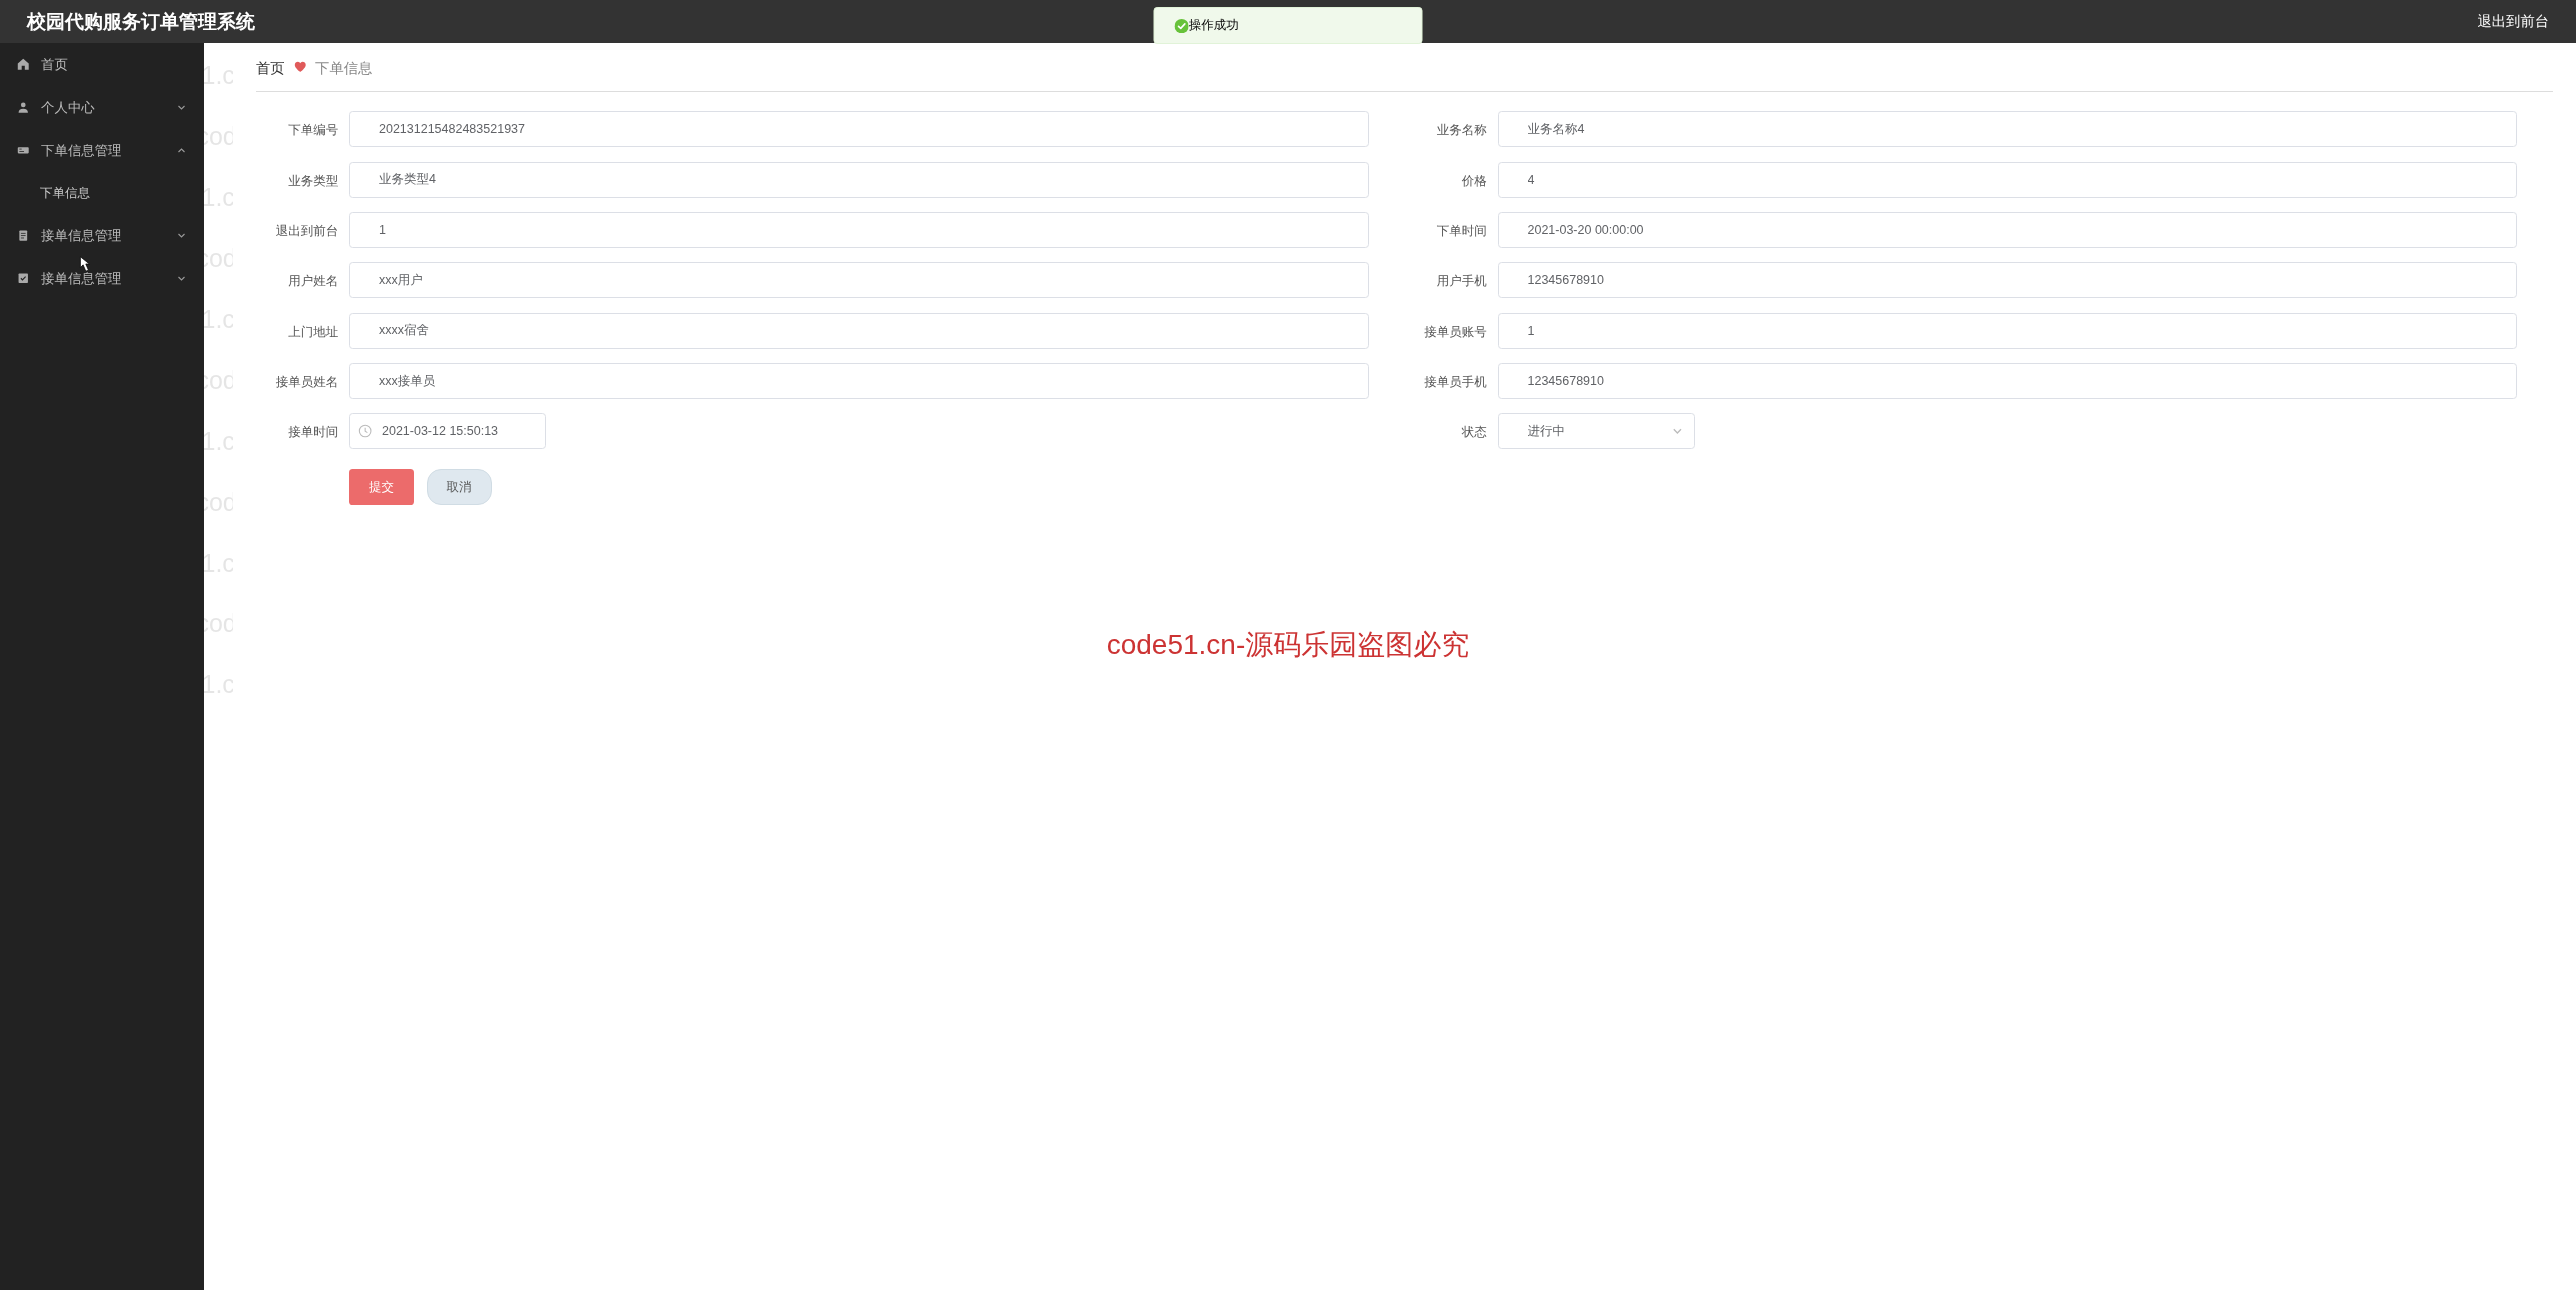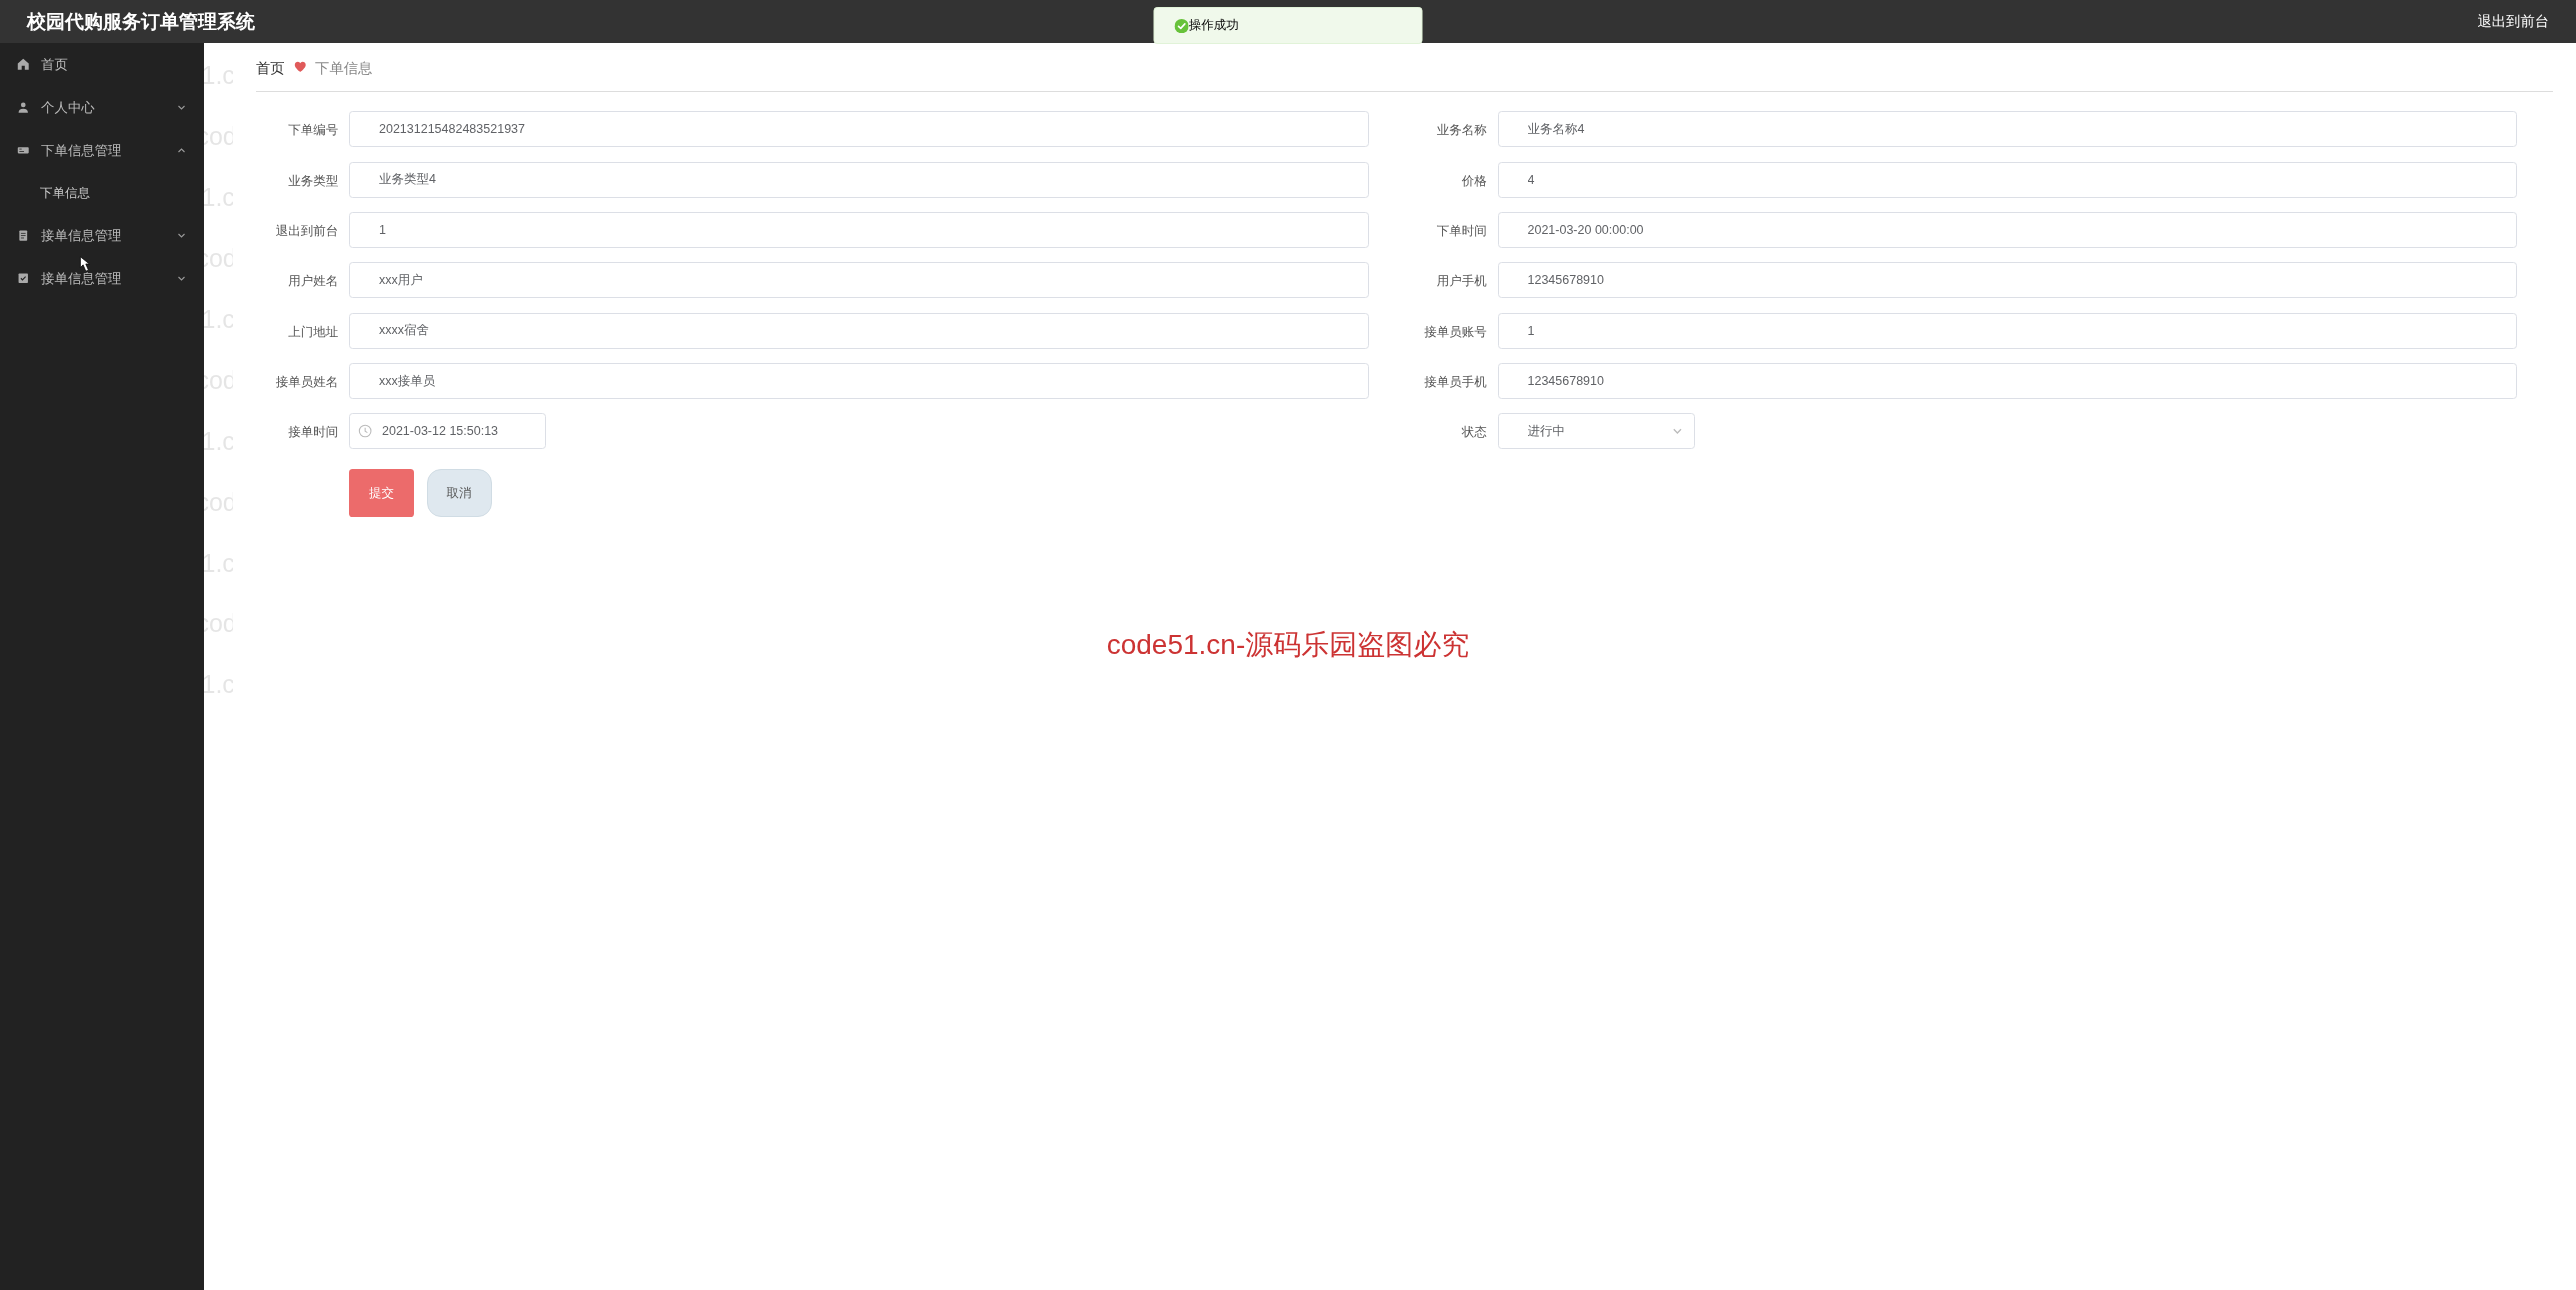--- a/index.html
+++ b/index.html
@@ -225,21 +225,21 @@
   align-items: center; justify-content: center;
 }
 .btn-row {
   display: flex;
   gap: 12.5px;
   padding-left: 93px;
   padding-top: 12.5px;
 }
 .btn {
   min-width: 65px;
-  height: 48px;
+  height: 36px;
   border-radius: 3.6px;
   font-size: 12.5px;
   cursor: pointer;
   border: 0.9px solid transparent;
   padding: 0 16px;
 }
 .btn-primary {
   background: #ec6b6b;
   color: #fff;
 }

